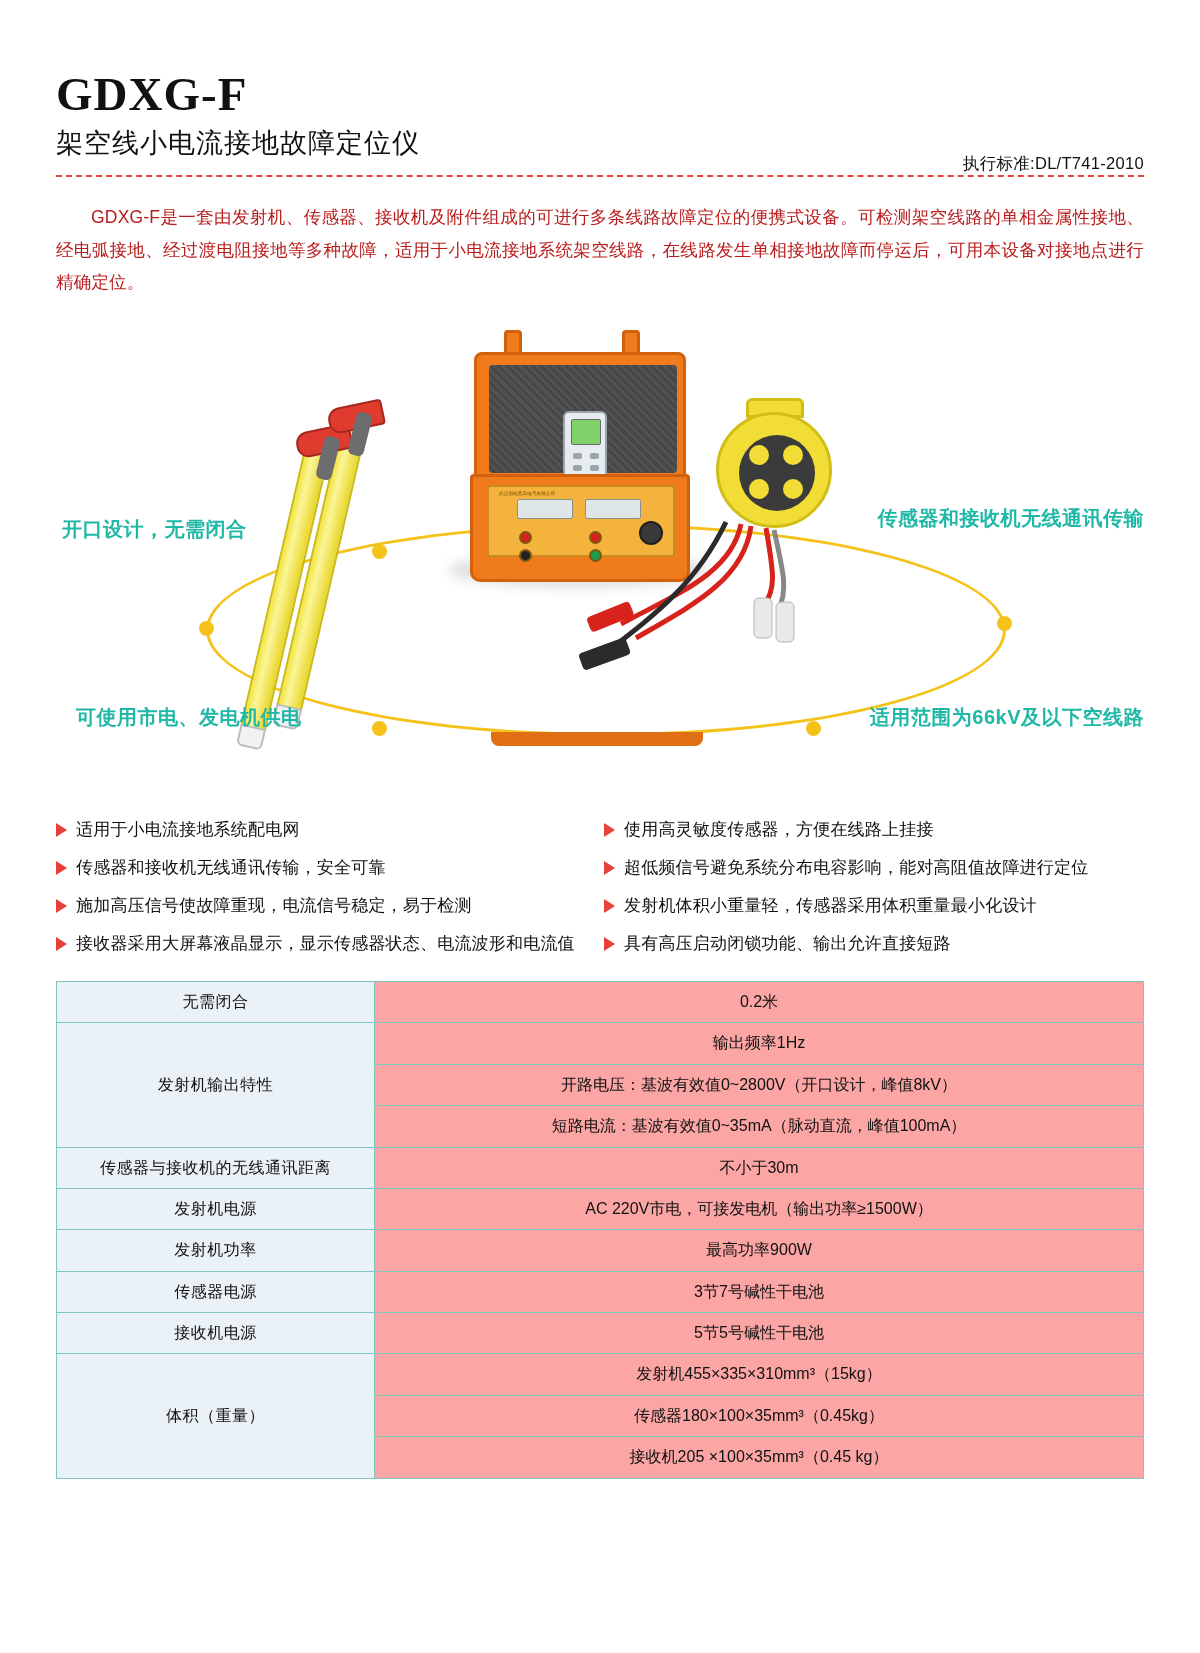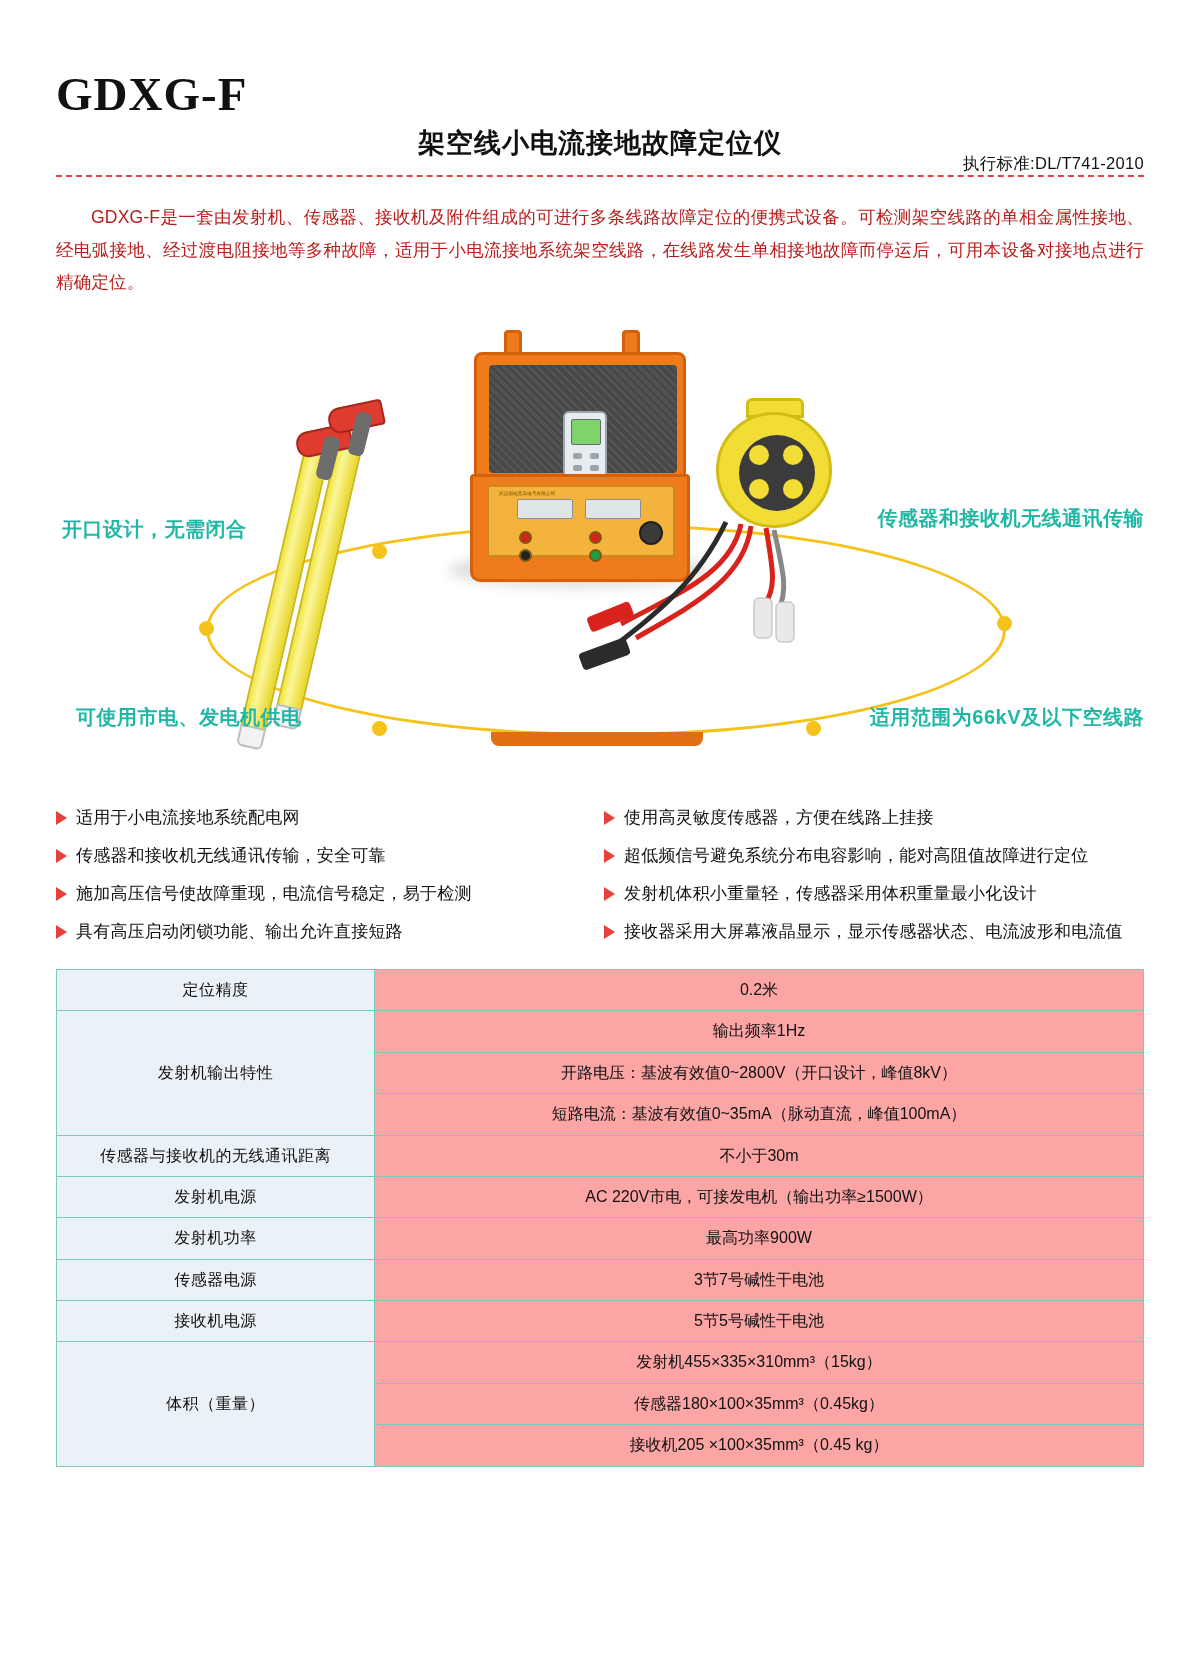--- a/index.html
+++ b/index.html
@@ -26,25 +26,24 @@
     font-family: "Liberation Serif", serif;
     font-size: 47px;
     font-weight: bold;
     letter-spacing: 1px;
     color: #111;
     line-height: 1.05;
     margin: 0 0 6px 0;
   }
   .title-sub {
     font-size: 27px;
-    font-weight: bold;
+    font-weight: normal;
     color: #111;
     letter-spacing: 1px;
     margin: 0;
-    text-align: center;
   }
   .standard {
     position: absolute;
     right: 0;
     bottom: 2px;
     font-size: 16.5px;
     color: #111;
     letter-spacing: .3px;
   }
   .dash-rule {
@@ -245,21 +244,21 @@
   }
   .reel-hole { position: absolute; width: 20px; height: 20px; border-radius: 50%; background: #f2dd36; }
   .reel-top {
     position: absolute; left: 30px; top: -14px;
     width: 58px; height: 20px; background: #f2dd36;
     border: 3px solid #d2bd14; border-radius: 6px 6px 0 0;
   }
 
   
   .features {
-    margin-top: 10px;
+    margin-top: 22px;
     display: grid;
     grid-template-columns: 1fr 1fr;
     column-gap: 8px;
     row-gap: 15px;
   }
   .feature {
     display: flex;
     align-items: flex-start;
     font-size: 17px;
     color: #111;
@@ -411,33 +410,33 @@
     <div class="feature">
       <span class="tri"></span>
       <span>施加高压信号使故障重现，电流信号稳定，易于检测</span>
     </div>
     <div class="feature">
       <span class="tri"></span>
       <span>发射机体积小重量轻，传感器采用体积重量最小化设计</span>
     </div>
     <div class="feature">
       <span class="tri"></span>
+      <span>接收器采用大屏幕液晶显示，显示传感器状态、电流波形和电流值</span>
+    </div>
+    <div class="feature">
+      <span class="tri"></span>
       <span>具有高压启动闭锁功能、输出允许直接短路</span>
-    </div>
-    <div class="feature">
-      <span class="tri"></span>
-      <span>接收器采用大屏幕液晶显示，显示传感器状态、电流波形和电流值</span>
     </div>
   </div>
 
   <div class="spec-wrap">
     <table class="spec">
       <tbody>
         <tr>
-          <td class="label">定位精度</td>
+          <td class="label">无需闭合</td>
           <td class="value">0.2米</td>
         </tr>
 
         <tr>
           <td class="label" rowspan="3">发射机输出特性</td>
           <td class="value">输出频率1Hz</td>
         </tr>
         <tr>
           <td class="value">开路电压：基波有效值0~2800V（开口设计，峰值8kV）</td>
         </tr>

